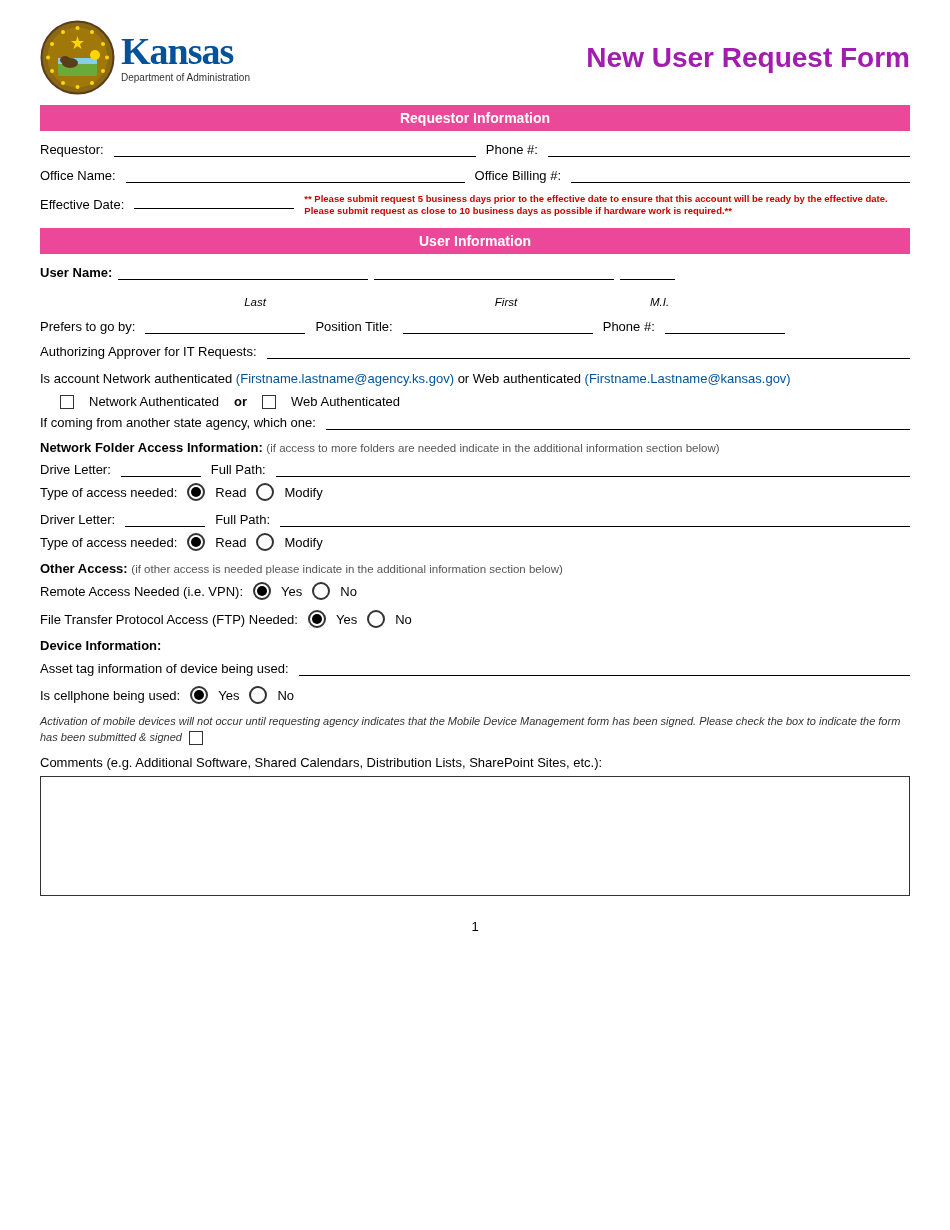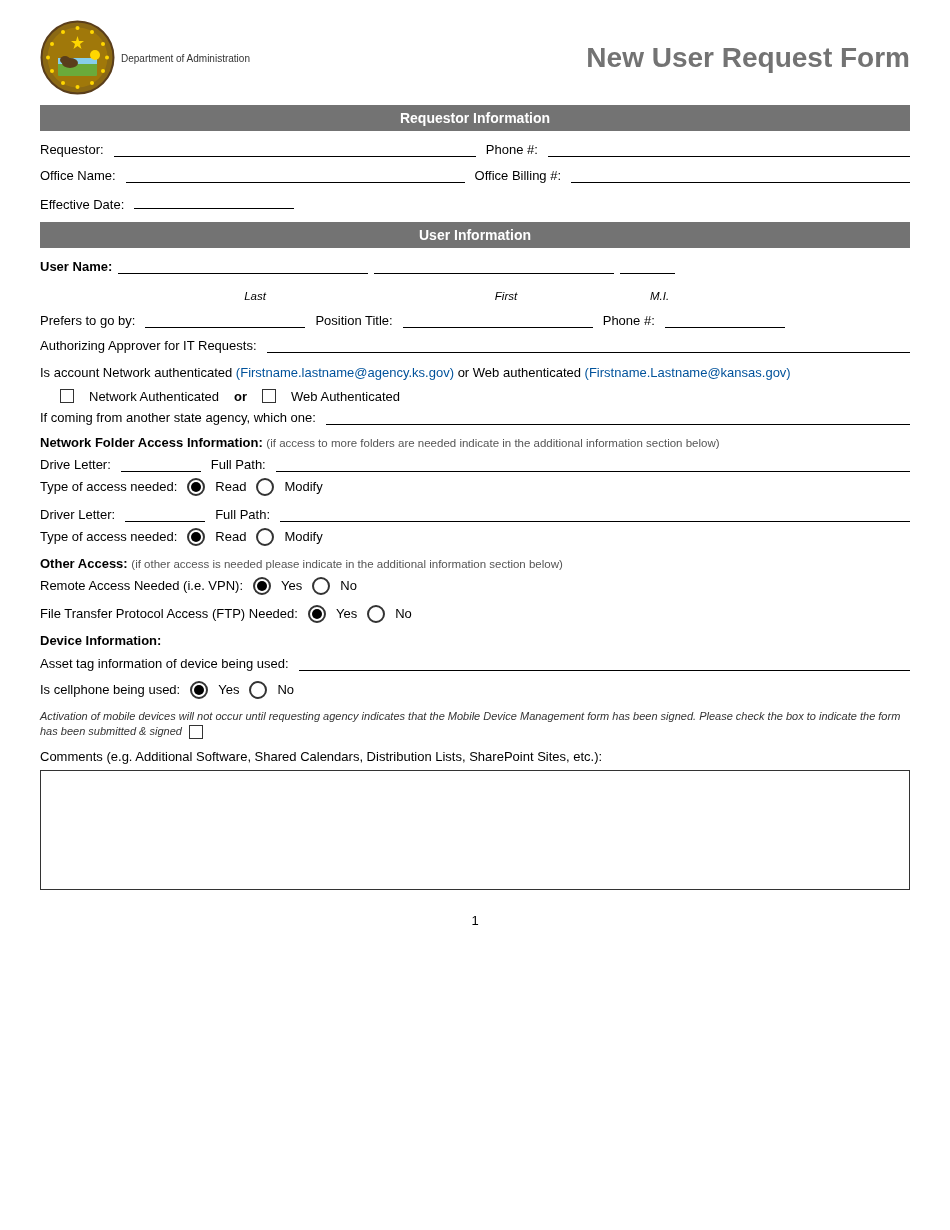--- a/index.html
+++ b/index.html
@@ -42,25 +42,25 @@
       letter-spacing: -1px;
     }
     .dept-text {
       font-size: 10px;
       color: #333;
       margin-top: 2px;
     }
     .form-title {
       font-size: 28px;
       font-weight: bold;
-      color: #737373;
+      color: #a21caf;
       text-align: right;
     }
     .section-header {
-      background: #737373;
+      background: #ec4899;
       color: #fff;
       text-align: center;
       font-weight: bold;
       font-size: 14px;
       padding: 5px 10px;
       margin: 8px 0 10px 0;
     }
     .form-row {
       display: flex;
       align-items: flex-end;
@@ -199,20 +199,21 @@
 
           <circle cx="55" cy="35" r="5" fill="#ffd700"></circle>
 
           <ellipse cx="30" cy="43" rx="8" ry="5" fill="#5a3e1b"></ellipse>
           <ellipse cx="25" cy="40" rx="5" ry="4" fill="#5a3e1b"></ellipse>
 
           <polygon points="37.5,16 39,21 44,21 40,24 41.5,29 37.5,26 33.5,29 35,24 31,21 36,21" fill="#ffd700"></polygon>
         </svg>
       </div>
       <div class="kansas-text-logo">
+        <span class="kansas-big">Kansas</span>
         <span class="dept-text">Department of Administration</span>
       </div>
     </div>
   </div>
   <div class="form-title">New User Request Form</div>
 </div>
 
 
 <div class="section-header">Requestor Information</div>
 
@@ -226,20 +227,21 @@
 <div class="form-row">
   <span class="form-label">Office Name:</span>
   <input class="underline-field" type="text" style="flex: 1 1 0%; max-width: 380px;">
   <span class="form-label">Office Billing #:</span>
   <input class="underline-field" type="text" style="flex: 1 1 0%;">
 </div>
 
 <div class="form-row" style="align-items:flex-start;">
   <span class="form-label" style="margin-top:4px;">Effective Date:</span>
   <input class="underline-field" type="text" style="width: 160px; flex: 0 0 auto;">
+  <span class="effective-note">** Please submit request 5 business days prior to the effective date to ensure that this account will be ready by the effective date. Please submit request as close to 10 business days as possible if hardware work is required.**</span>
 </div>
 
 
 <div class="section-header">User Information</div>
 
 
 <div style="display:flex; align-items:flex-end; gap:6px; margin-bottom:16px;">
   <span class="form-label bold-label">User Name:</span>
   <input type="text" style="border-top: none; border-right: none; border-left: none; border-image: initial; border-bottom: 1px solid rgb(0, 0, 0); outline: none; background: transparent; width: 250px; font-size: 13px;">
   <input type="text" style="border-top: none; border-right: none; border-left: none; border-image: initial; border-bottom: 1px solid rgb(0, 0, 0); outline: none; background: transparent; width: 240px; font-size: 13px;">

